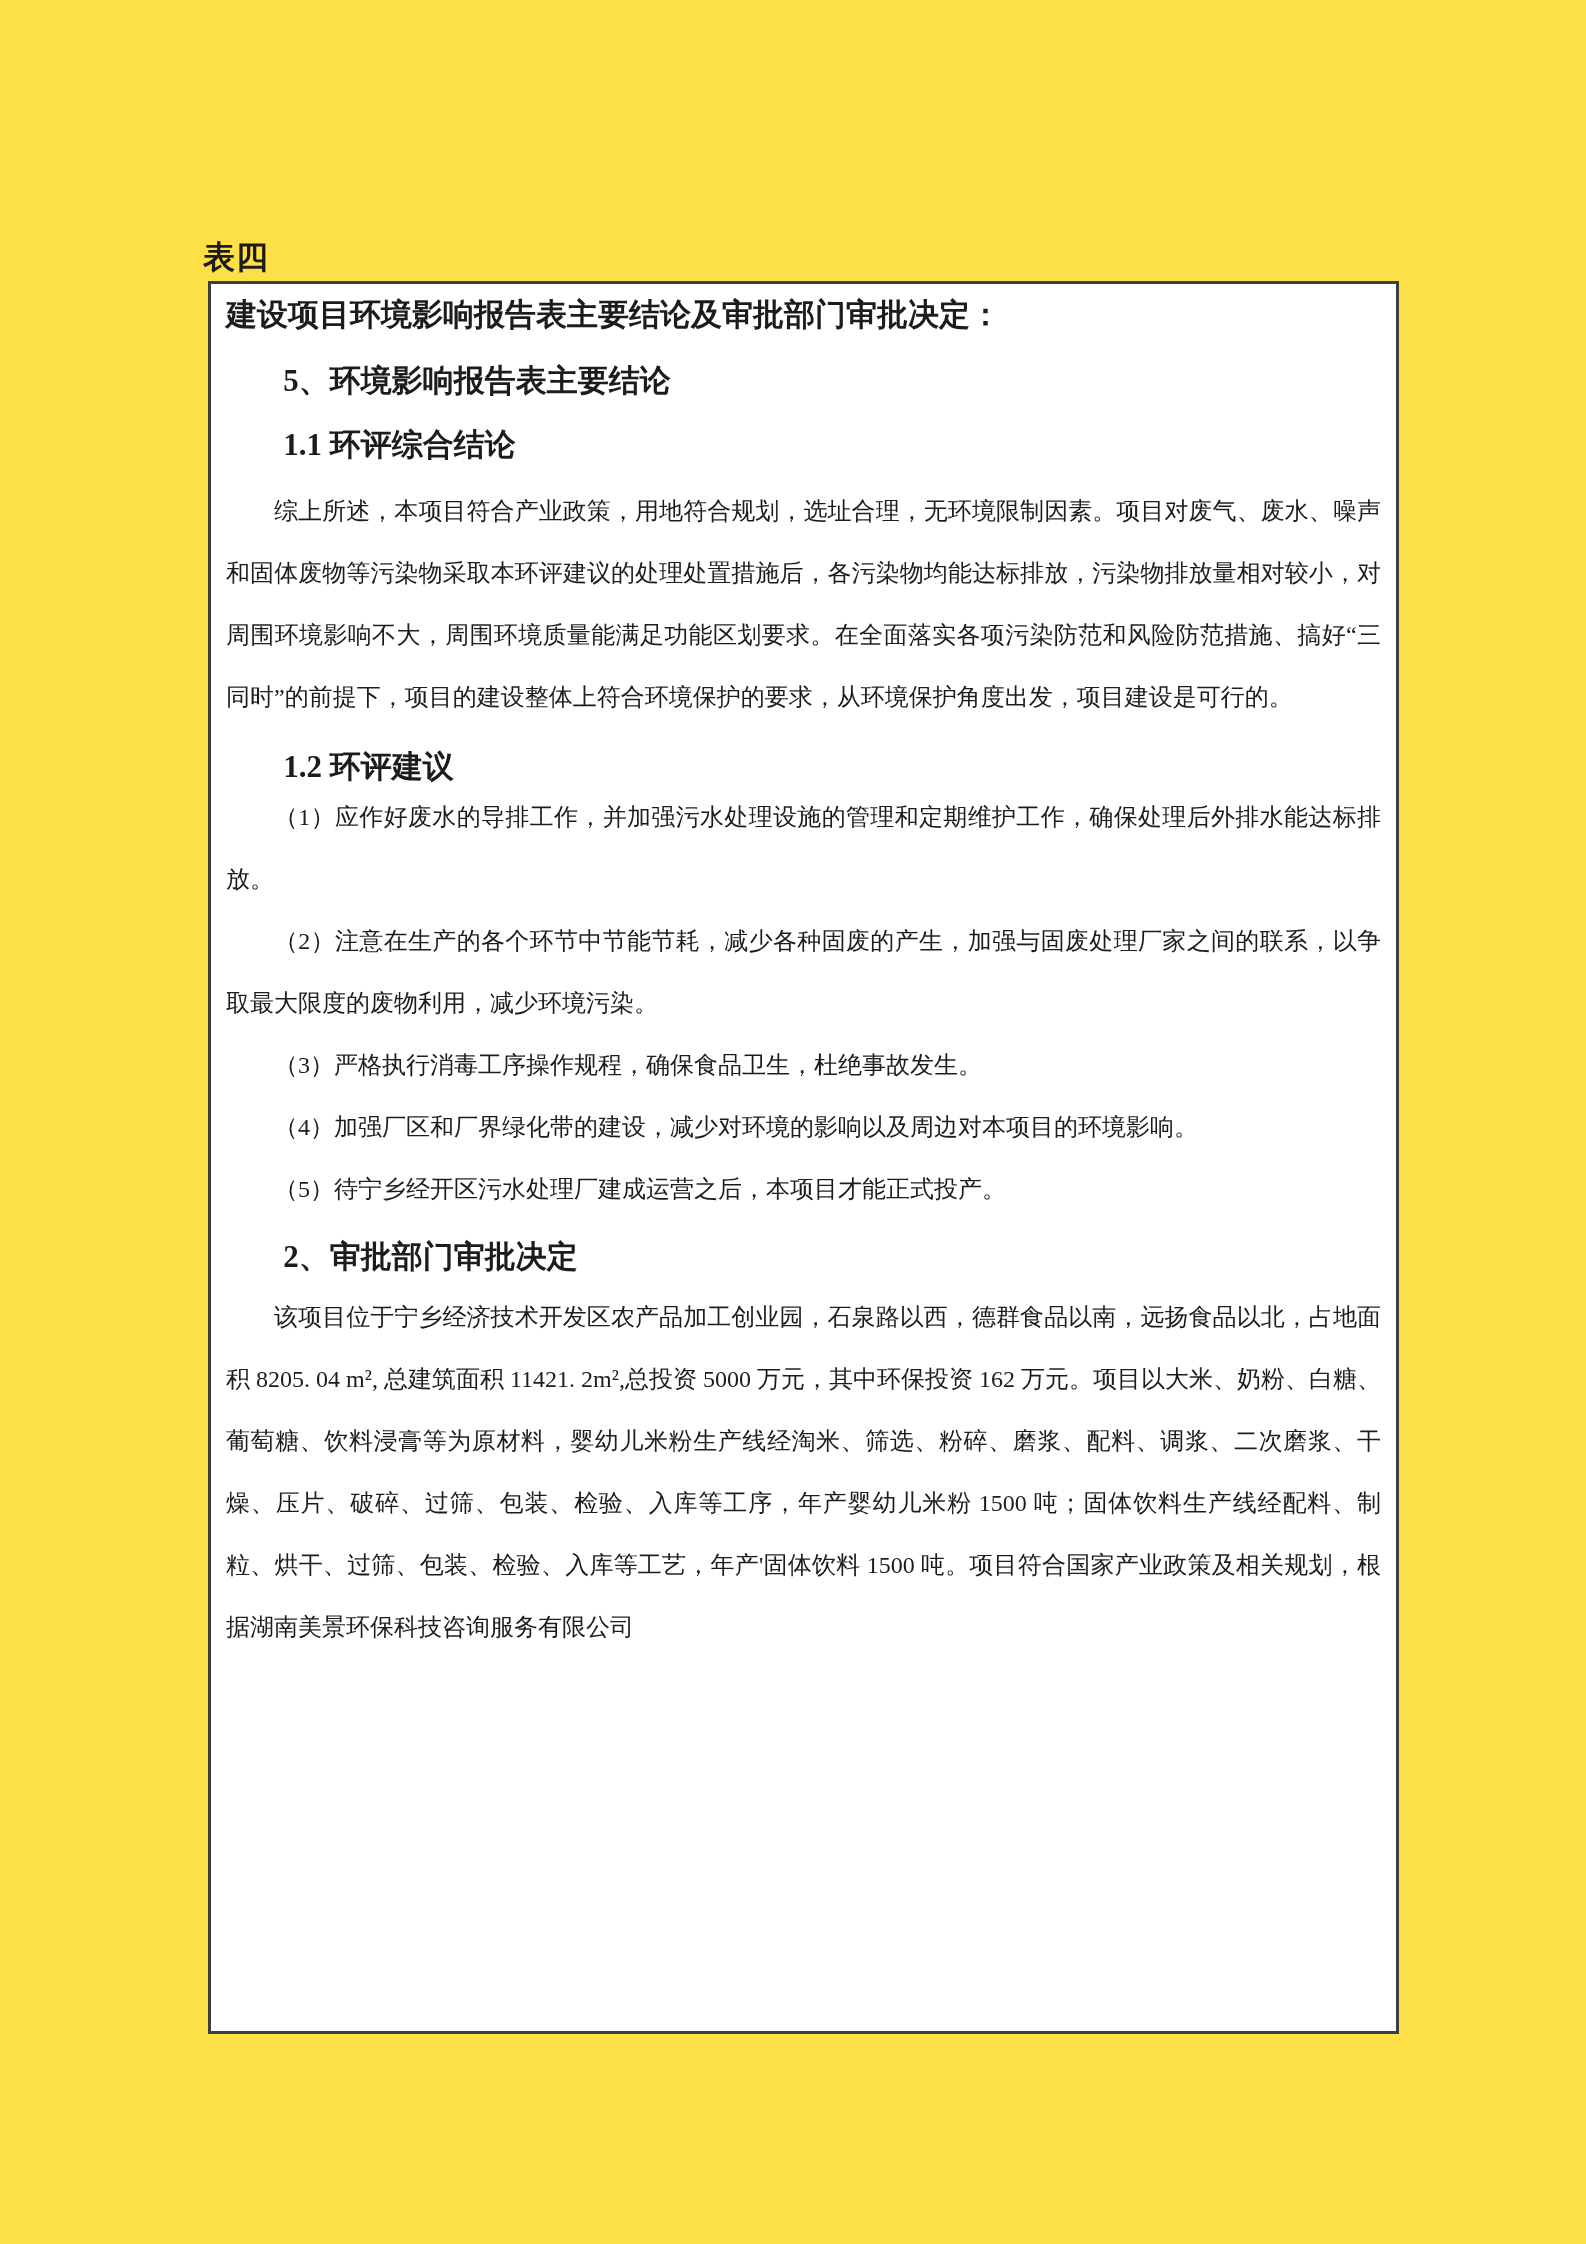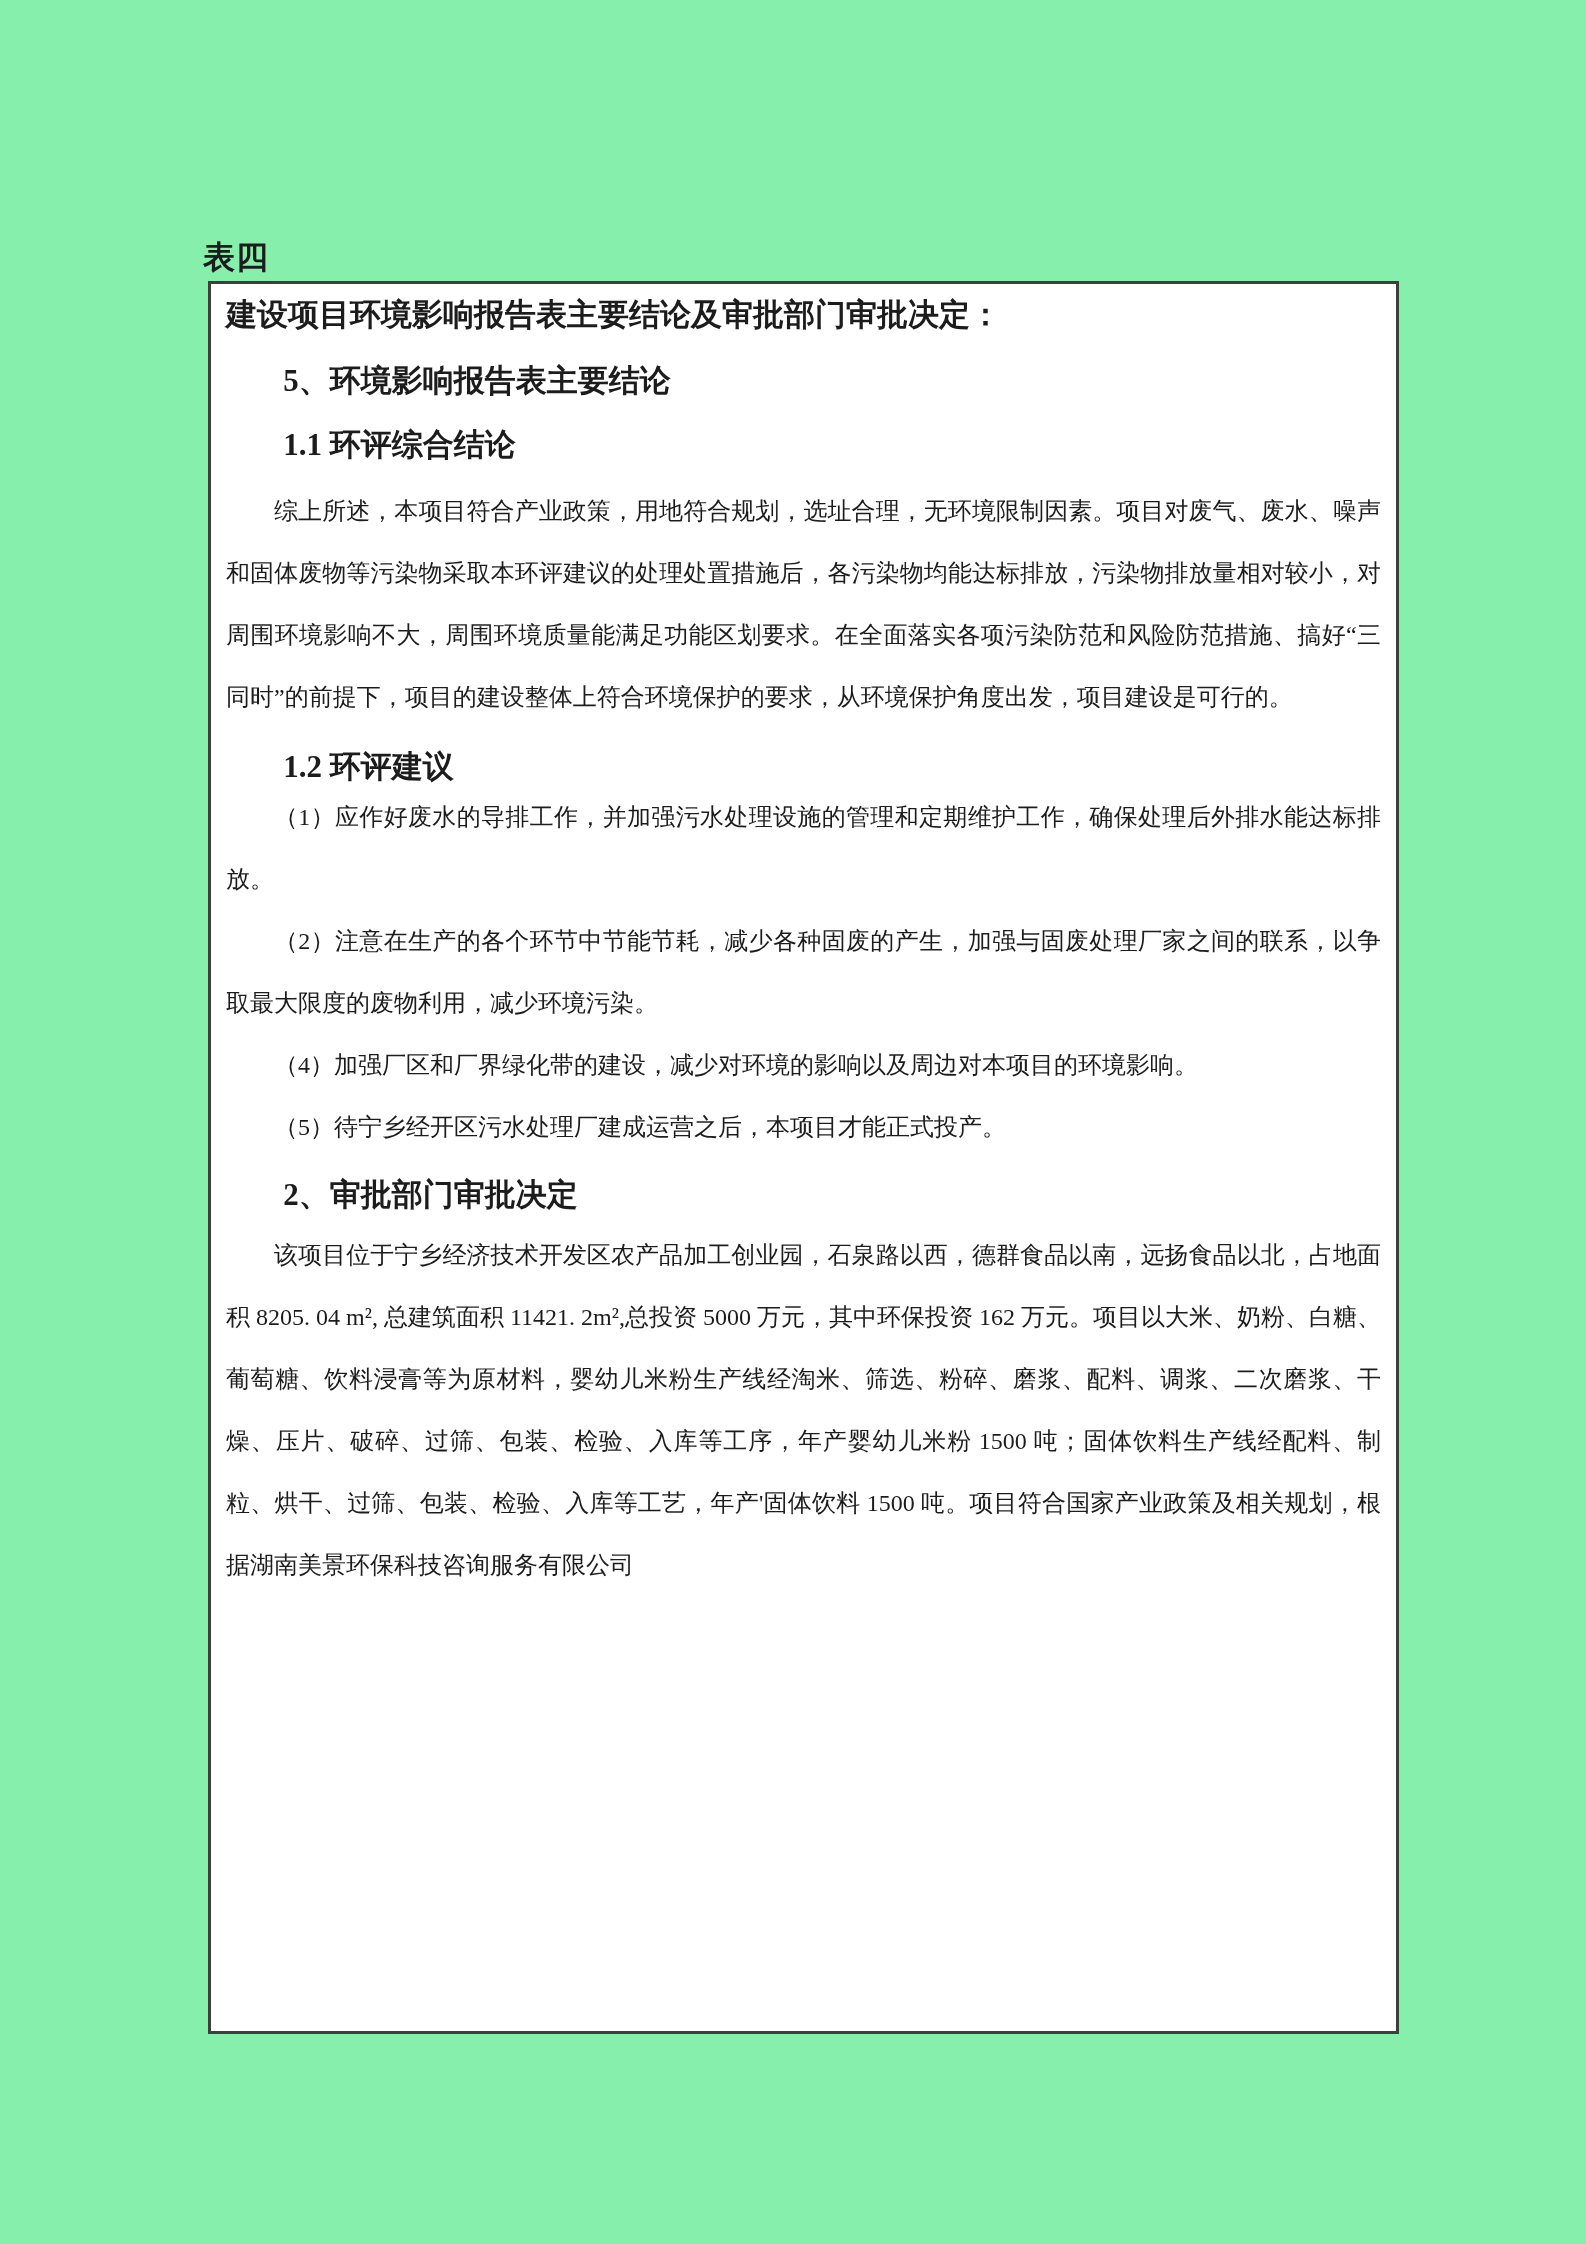--- a/index.html
+++ b/index.html
@@ -1,21 +1,21 @@
 <!DOCTYPE html>
 <html><head>
 <meta charset="utf-8">
 <style>
   * { margin: 0; padding: 0; box-sizing: border-box; }
   html, body { background: #ffffff; }
   .page {
     position: relative;
     width: 1586px;
     height: 2244px;
-    background: #86efac;
+    background: #fde047;
     font-family: "Liberation Serif", "DejaVu Serif", serif;
     color: #1c1c1c;
     overflow: hidden;
   }
   .table-caption {
     position: absolute;
     left: 203px;
     top: 236px;
     font-size: 32px;
     font-weight: bold;
@@ -86,20 +86,21 @@
     <div class="sec-heading h-11">1.1 环评综合结论</div>
 
     <div class="body-par par-1">综上所述，本项目符合产业政策，用地符合规划，选址合理，无环境限制因素。项目对废气、废水、噪声和固体废物等污染物采取本环评建议的处理处置措施后，各污染物均能达标排放，污染物排放量相对较小，对周围环境影响不大，周围环境质量能满足功能区划要求。在全面落实各项污染防范和风险防范措施、搞好“三同时”的前提下，项目的建设整体上符合环境保护的要求，从环境保护角度出发，项目建设是可行的。</div>
 
     <div class="sec-heading h-12">1.2 环评建议</div>
 
 
     <div>
       <div class="body-par item">（1）应作好废水的导排工作，并加强污水处理设施的管理和定期维护工作，确保处理后外排水能达标排放。</div>
       <div class="body-par item">（2）注意在生产的各个环节中节能节耗，减少各种固废的产生，加强与固废处理厂家之间的联系，以争取最大限度的废物利用，减少环境污染。</div>
+      <div class="body-par item">（3）严格执行消毒工序操作规程，确保食品卫生，杜绝事故发生。</div>
       <div class="body-par item">（4）加强厂区和厂界绿化带的建设，减少对环境的影响以及周边对本项目的环境影响。</div>
       <div class="body-par item">（5）待宁乡经开区污水处理厂建成运营之后，本项目才能正式投产。</div>
     </div>
 
     <div class="sec-heading h-2">2、审批部门审批决定</div>
 
     <div class="body-par par-2">该项目位于宁乡经济技术开发区农产品加工创业园，石泉路以西，德群食品以南，远扬食品以北，占地面积 8205. 04 m², 总建筑面积 11421. 2m²,总投资 5000 万元，其中环保投资 162 万元。项目以大米、奶粉、白糖、葡萄糖、饮料浸膏等为原材料，婴幼儿米粉生产线经淘米、筛选、粉碎、磨浆、配料、调浆、二次磨浆、干燥、压片、破碎、过筛、包装、检验、入库等工序，年产婴幼儿米粉 1500 吨；固体饮料生产线经配料、制粒、烘干、过筛、包装、检验、入库等工艺，年产'固体饮料 1500 吨。项目符合国家产业政策及相关规划，根据湖南美景环保科技咨询服务有限公司</div>
 
   </div>
 

